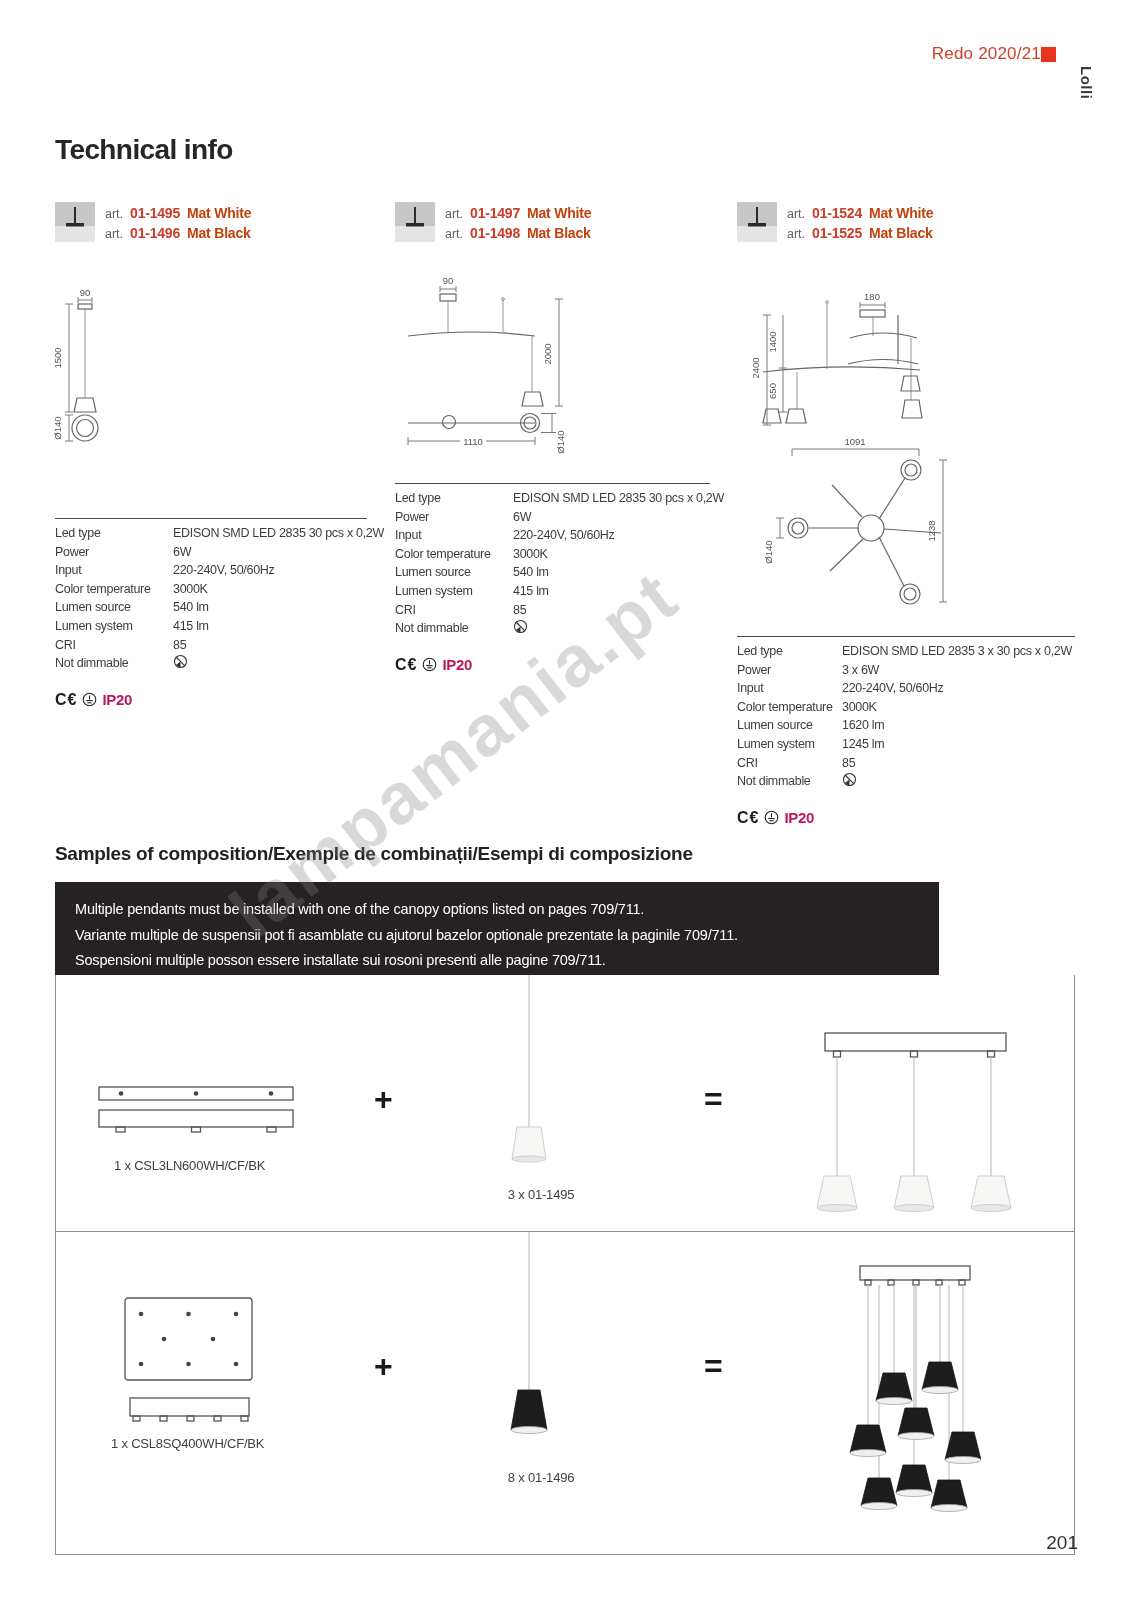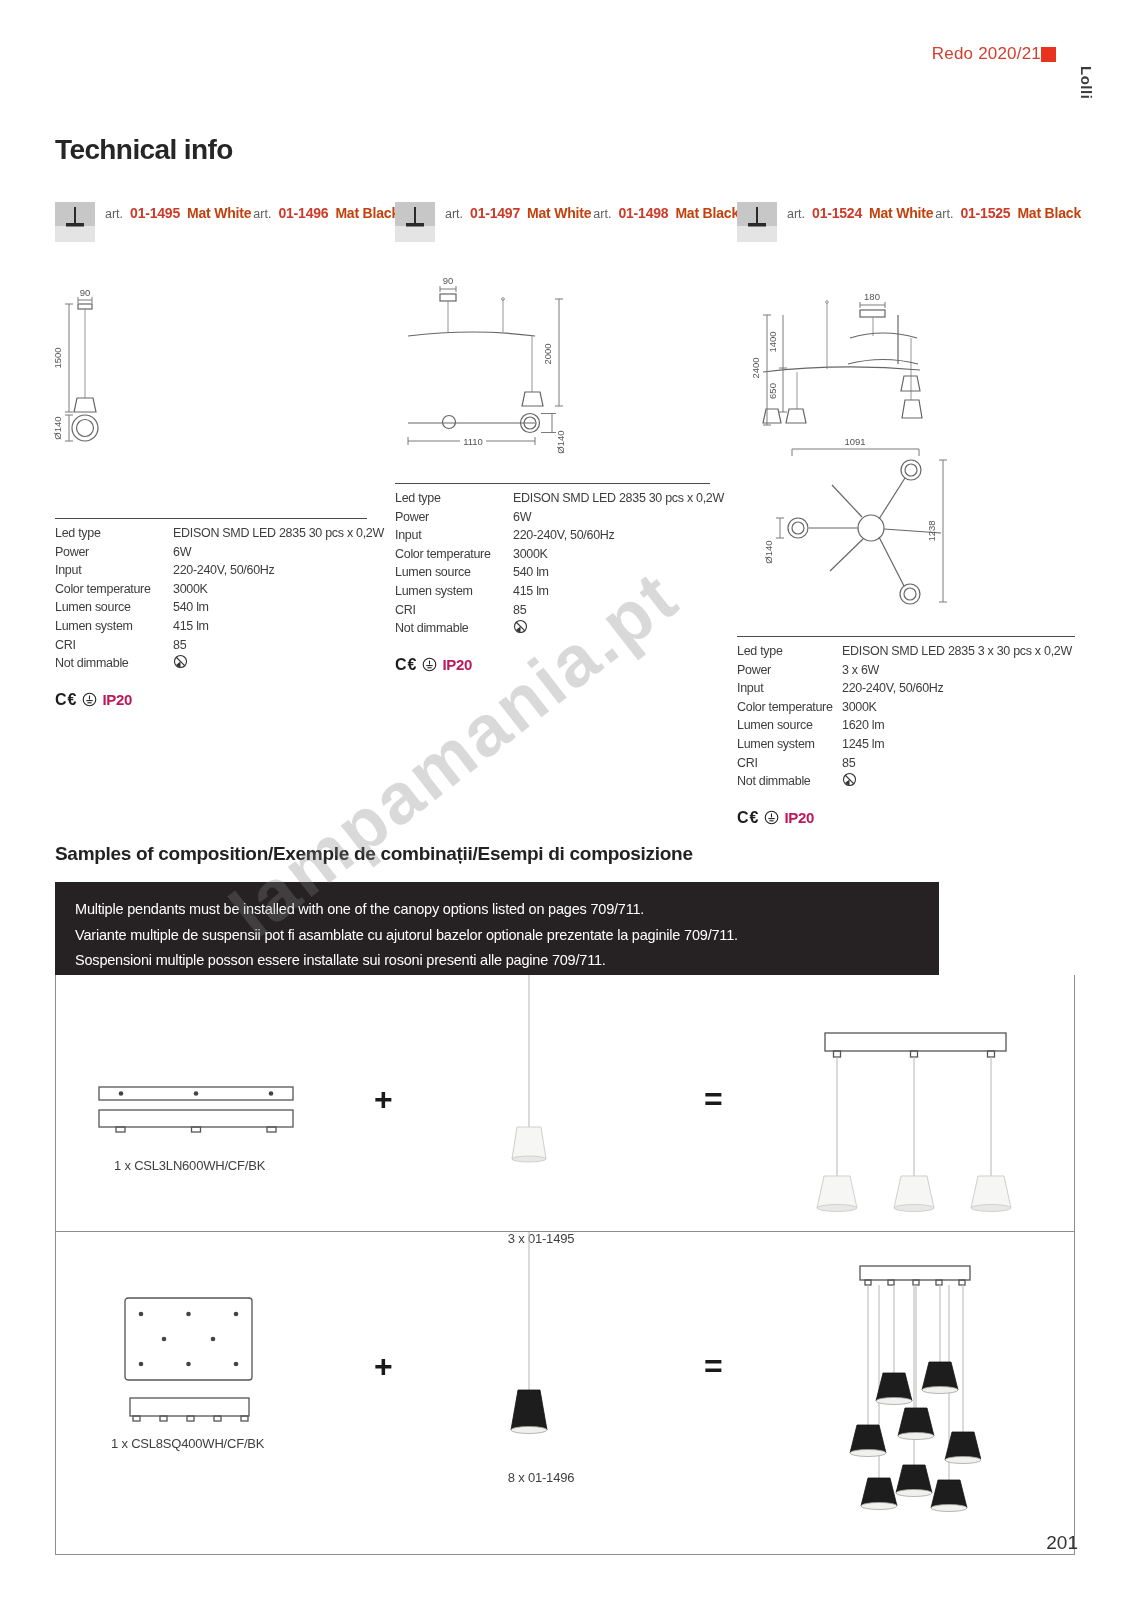--- a/index.html
+++ b/index.html
@@ -8,21 +8,21 @@
   .abs{position:absolute;}
   
   .brand{top:44px;right:75px;display:flex;align-items:center;}
   .brand-text{color:#d0402e;font-size:17px;letter-spacing:.2px;}
   .brand-square{width:15px;height:15px;background:#e8331f;}
   .side-tab{top:66px;right:36px;writing-mode:vertical-rl;font-weight:700;font-size:15px;color:#3c3c3c;letter-spacing:.5px;}
   .page-title{top:134px;left:55px;font-size:28px;font-weight:700;color:#262626;letter-spacing:-.6px;}
   
   .art-block{top:202px;display:flex;gap:10px;}
   .art-thumb{width:40px;height:40px;flex:0 0 auto;}
-  .art-lines{display:flex;flex-direction:row;justify-content:flex-start;gap:2px;padding-top:3px;}
+  .art-lines{display:flex;flex-direction:column;justify-content:flex-start;gap:2px;padding-top:3px;}
   .art-line{display:flex;gap:7px;align-items:baseline;font-size:14px;line-height:17px;}
   .art-prefix{color:#5f5f5f;font-size:12.5px;}
   .art-code{color:#cc3b28;font-weight:700;letter-spacing:-.2px;}
   .art-finish{color:#c2410c;font-weight:600;letter-spacing:-.2px;}
   
   svg text{font-family:"Liberation Sans", sans-serif;}
   .dim{stroke:#7a7a7a;stroke-width:1;fill:none;}
   .draw{stroke:#666;fill:none;stroke-width:1.2;}
   .drawthin{stroke:#8a8a8a;fill:none;stroke-width:.9;}
   .dimt{font-size:9.5px;fill:#555;}
@@ -405,21 +405,21 @@
           <rect class="canopy" x="95.5" y="44" width="9" height="5"></rect>
           <rect class="canopy" x="171" y="44" width="9" height="5"></rect>
       </svg>
       <div class="comp-label" style="left:58px;top:183px;">1 x CSL3LN600WH/CF/BK</div>
       <div class="op" style="left:318px;top:108px;">+</div>
       <svg class="abs" style="left:430px;top:0;" width="100" height="200" viewBox="0 0 100 200">
         <line class="cord" x1="43" y1="0" x2="43" y2="152"></line>
         <path class="shade-w" d="M31,152 L55,152 L60,184 L26,184 Z"></path>
         <ellipse class="rim-w" cx="43" cy="184" rx="17" ry="3"></ellipse>
       </svg>
-      <div class="comp-label" style="left:425px;top:212px;width:120px;text-align:center;margin-top:44px;">3 x 01-1495</div>
+      <div class="comp-label" style="left:425px;top:212px;width:120px;text-align:center;">3 x 01-1495</div>
       <div class="op" style="left:648px;top:108px;">=</div>
       <svg class="abs" style="left:745px;top:55px;" width="212" height="190" viewBox="0 0 212 190">
         <rect class="canopy" x="24" y="3" width="181" height="18"></rect>
         <rect class="canopy" x="32.5" y="21" width="7" height="6"></rect>
           <rect class="canopy" x="109.5" y="21" width="7" height="6"></rect>
           <rect class="canopy" x="186.5" y="21" width="7" height="6"></rect>
         <line class="cord" x1="36" y1="27" x2="36" y2="146"></line>
           <line class="cord" x1="113" y1="27" x2="113" y2="146"></line>
           <line class="cord" x1="190" y1="27" x2="190" y2="146"></line>
         <path class="shade-w" d="M23,146 L49,146 L56,178 L16,178 Z"></path>

